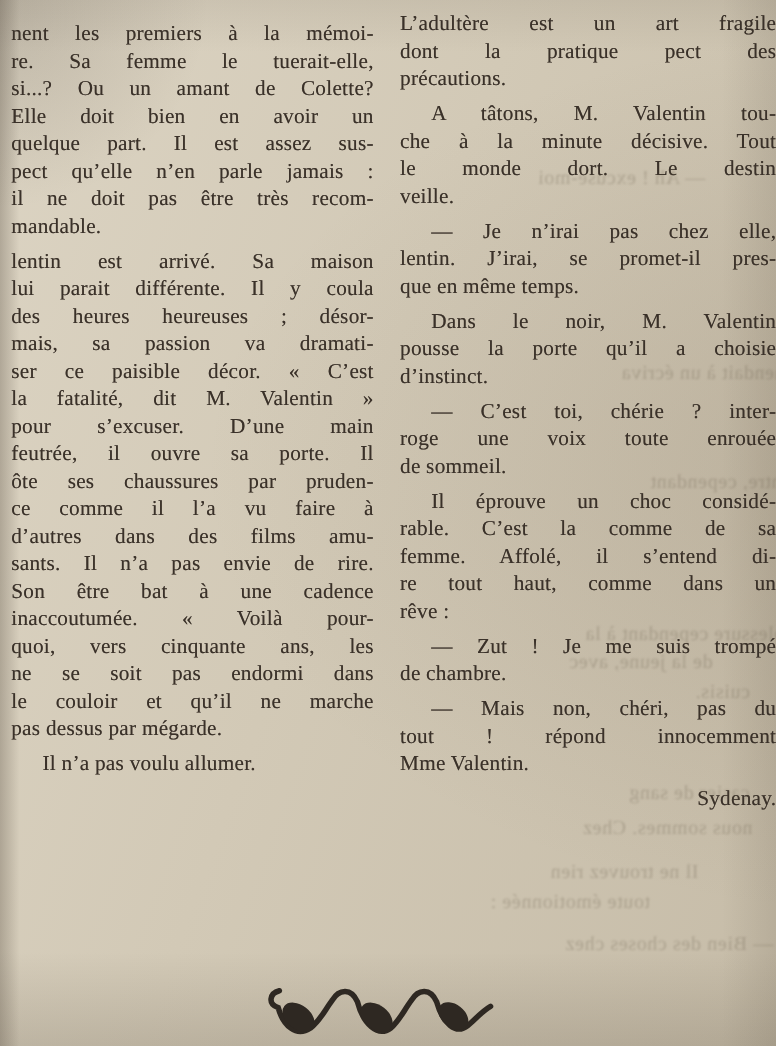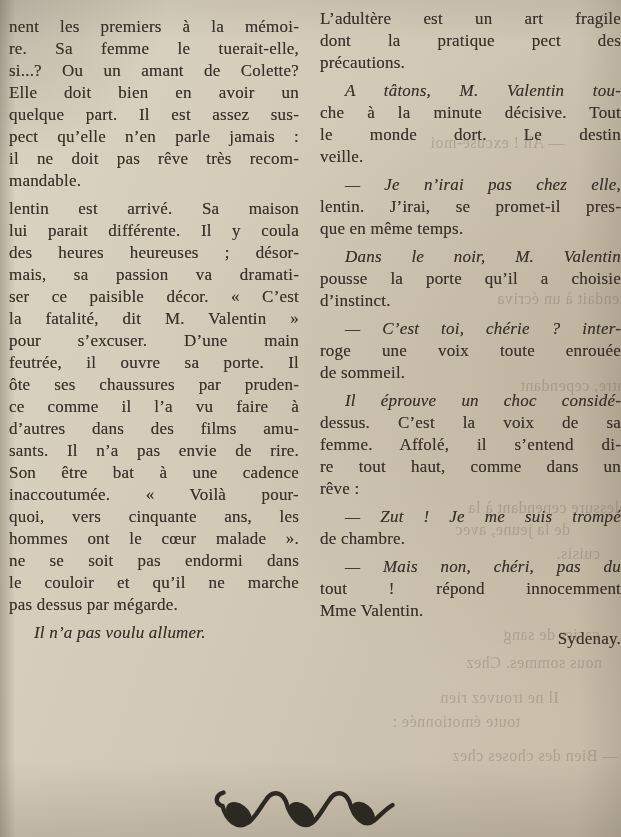--- a/index.html
+++ b/index.html
@@ -26,21 +26,21 @@
     text-shadow:0 0 0.5px rgba(58,49,41,0.55);
   }
   #col-left{left:9px;top:16px;width:290px;}
   #col-right{left:320px;top:8px;width:301px;}
   .para{margin:0 0 6px 0;}
   .line{
     text-align:justify;
     text-align-last:justify;
   }
   .line.last{text-align-last:left;}
-  .line.first.indent{text-indent:25px;font-style:italic;}
+  .line.first.indent{text-indent:25px;}
   .para.align-right .line{text-align-last:right;}
   .ghost{
     position:absolute;
     color:rgba(104,92,74,0.55);
     opacity:0.55;
     font-size:16px;
     transform:scaleX(-1);
     filter:blur(0.7px);
     white-space:nowrap;
     letter-spacing:0.5px;
@@ -57,40 +57,39 @@
 <div id="page">
 
   <div id="col-left" class="col">
       <div class="para">
         <div class="line first">nent les premiers à la mémoi-</div>
         <div class="line">re. Sa femme le tuerait-elle,</div>
         <div class="line">si...? Ou un amant de Colette?</div>
         <div class="line">Elle doit bien en avoir un</div>
         <div class="line">quelque part. Il est assez sus-</div>
         <div class="line">pect qu’elle n’en parle jamais :</div>
-        <div class="line">il ne doit pas rêve très recom-</div>
+        <div class="line">il ne doit pas être très recom-</div>
         <div class="line last">mandable.</div>
       </div>
       <div class="para">
         <div class="line indent">lentin est arrivé. Sa maison</div>
         <div class="line indent">lui parait différente. Il y coula</div>
         <div class="line indent">des heures heureuses ; désor-</div>
         <div class="line indent">mais, sa passion va dramati-</div>
         <div class="line indent">ser ce paisible décor. « C’est</div>
         <div class="line indent">la fatalité, dit M. Valentin »</div>
         <div class="line indent">pour s’excuser. D’une main</div>
         <div class="line indent">feutrée, il ouvre sa porte. Il</div>
         <div class="line indent">ôte ses chaussures par pruden-</div>
         <div class="line indent">ce comme il l’a vu faire à</div>
         <div class="line indent">d’autres dans des films amu-</div>
         <div class="line indent">sants. Il n’a pas envie de rire.</div>
         <div class="line indent">Son être bat à une cadence</div>
         <div class="line indent">inaccoutumée. « Voilà pour-</div>
         <div class="line indent">quoi, vers cinquante ans, les</div>
-        <div class="line indent">hommes ont le cœur malade ».</div>
         <div class="line indent">ne se soit pas endormi dans</div>
         <div class="line indent">le couloir et qu’il ne marche</div>
         <div class="line last indent">pas dessus par mégarde.</div>
       </div>
       <div class="para">
         <div class="line first last indent">Il n’a pas voulu allumer.</div>
       </div>
     </div>
   <div id="col-right" class="col">
       <div class="para">
@@ -114,21 +113,21 @@
         <div class="line indent">pousse la porte qu’il a choisie</div>
         <div class="line last indent">d’instinct.</div>
       </div>
       <div class="para">
         <div class="line first indent">— C’est toi, chérie ? inter-</div>
         <div class="line indent">roge une voix toute enrouée</div>
         <div class="line last indent">de sommeil.</div>
       </div>
       <div class="para">
         <div class="line first indent">Il éprouve un choc considé-</div>
-        <div class="line indent">dessus. C’est la voix de sa</div>
+        <div class="line indent">rable. C’est la comme de sa</div>
         <div class="line indent">femme. Affolé, il s’entend di-</div>
         <div class="line indent">re tout haut, comme dans un</div>
         <div class="line last indent">rêve :</div>
       </div>
       <div class="para">
         <div class="line first indent">— Zut ! Je me suis trompé</div>
         <div class="line last indent">de chambre.</div>
       </div>
       <div class="para">
         <div class="line first indent">— Mais non, chéri, pas du</div>

